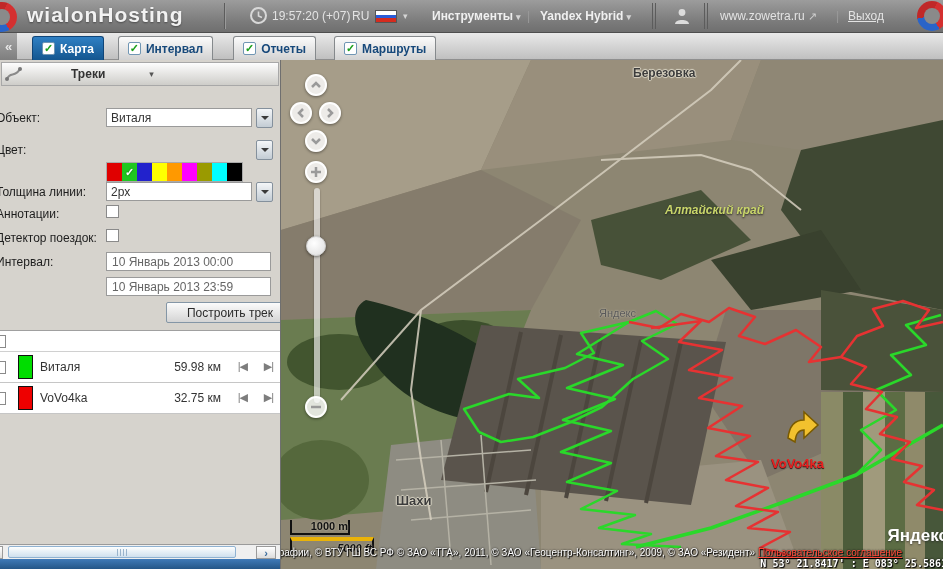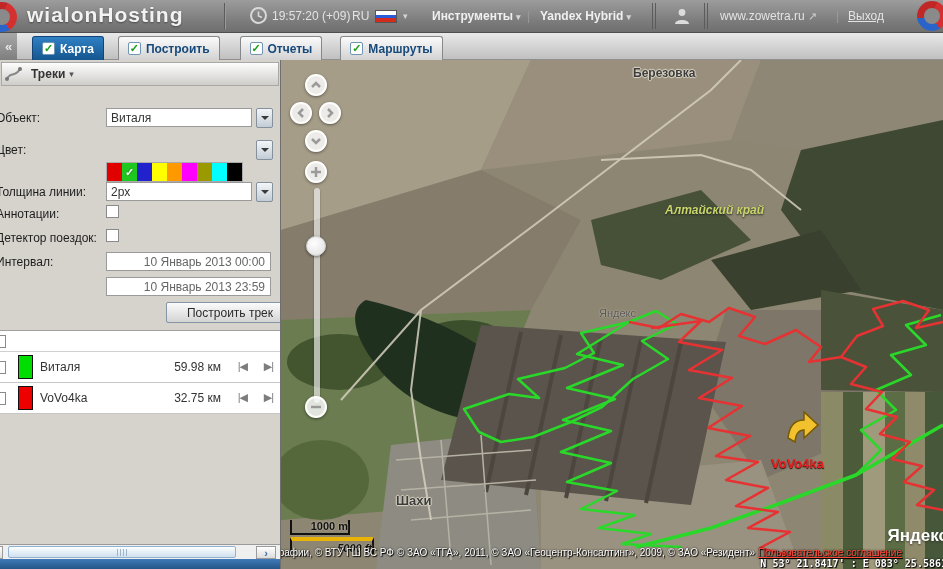--- a/index.html
+++ b/index.html
@@ -42,37 +42,37 @@
   .tab.active { background:linear-gradient(#2f80c4,#14568f); border-color:#0f4578; }
   .tab.active .tlabel { color:#fff; }
   .cb { width:13px; height:13px; background:#fff; border:1px solid #7096b4; border-radius:2px;
     display:flex; align-items:center; justify-content:center; font-size:11px; font-weight:bold; color:#1ca01c; line-height:11px; }
   .mL8{margin-left:8px}.mL14{margin-left:14px}.mL18{margin-left:18px}.mL20{margin-left:20px}
 
   
   .panel { position:absolute; left:0; top:60px; width:281px; height:509px; background:#d6d3cd;
     border-right:1px solid #6f6f6f; overflow:hidden; }
   .phead { position:absolute; left:1px; top:2px; width:278px; height:24px;
-    background:linear-gradient(#fdfdfd,#cecdc9); border:1px solid #a8a8a8; display:flex; align-items:center; }
+    background:linear-gradient(#fdfdfd,#cecdc9); border:1px solid #a8a8a8; display:flex; align-items:center;gap:40px; }
   .ptitle { font-size:12px; font-weight:bold; color:#333; margin-left:8px; }
   .pcaret { font-size:9px; color:#555; margin-left:4px; }
   .flabel { position:absolute; left:-4px; font-size:12px; color:#1d1d1d; white-space:nowrap; }
   .combo-text { position:absolute; left:106px; width:146px; height:19px; background:#fff;
     border:1px solid #9a9a9a; font-size:12px; color:#333; padding:2px 4px; white-space:nowrap; overflow:hidden; }
   .combo-btn { position:absolute; left:256px; width:17px; height:20px; border:1px solid #84909c;
     border-radius:2px; background:linear-gradient(#f4f6f8,#c3ccd4); cursor:pointer;
     display:flex; align-items:center; justify-content:center; }
   .combo-btn::after { content:""; width:0; height:0; border:4px solid transparent; border-top-color:#3a3a3a; margin-top:4px; }
   .palette { position:absolute; left:106px; top:102px; display:flex; border:1px solid #aaa; background:#fff; }
   .swatch { width:15px; height:18px; display:flex; align-items:center; justify-content:center;
     font-size:11px; font-weight:bold; color:#fff; cursor:pointer; }
   .pcheck { text-shadow:0 0 2px rgba(0,0,0,.6); }
   .chk { position:absolute; width:13px; height:13px; background:#fff; border:1px solid #8a8a8a; cursor:pointer; }
   .tinput { position:absolute; left:106px; width:165px; height:19px; background:#fff; border:1px solid #9a9a9a;
-    font-size:12px; color:#666; padding:2px 5px; font-family:"Liberation Sans",sans-serif;text-align:right; }
+    font-size:12px; color:#666; padding:2px 5px; font-family:"Liberation Sans",sans-serif; }
   .buildbtn { position:absolute; left:166px; top:242px; width:128px; height:21px;
     background:linear-gradient(#fbfbfb,#d4d4d4); border:1px solid #8496a6; border-radius:2px;
     font-size:12px; color:#2b2b2b; cursor:pointer; font-family:"Liberation Sans",sans-serif; }
   .selrow { position:absolute; left:0; top:270px; width:281px; height:22px; background:#fff;
     border-top:1px solid #a0a0a0; border-bottom:1px solid #d0d0d0; }
   .trow { position:absolute; left:0; width:281px; height:31px; background:#fff; border-bottom:1px solid #c6c6c6; cursor:pointer; }
   .trow .chk { left:-7px; top:9px; }
   .selrow .chk { left:-7px; top:4px; }
   .tswatch { position:absolute; left:18px; top:3px; width:15px; height:24px; border:1px solid #111; }
   .tname { position:absolute; left:40px; top:8px; font-size:12px; color:#333; }
@@ -126,21 +126,21 @@
   <header class="topbar">
     <div class="swirl swirl-left"></div>
     <div class="logo-text">wialonHosting</div>
     <div class="tsep" style="left:224px"></div>
     <span class="clockwrap">
       <svg width="17" height="17" viewBox="0 0 17 17">
           <circle cx="8.5" cy="8.5" r="7.5" fill="none" stroke="#d8d8d8" stroke-width="2"></circle>
           <path d="M8.5 4.5 V9 L12 10.5" stroke="#d8d8d8" stroke-width="1.6" fill="none"></path>
         </svg>
     </span>
-    <span class="titem" style="left:272px">19:57:20 (+09)</span>
+    <span class="titem" style="left:272px">19:57:20 (+07)</span>
     <span class="titem" style="left:352px">RU</span>
     <span class="flag"></span>
     <span class="titem caret" style="left:400px;top:11px">▾</span>
     <span class="titem tbold" style="left:432px">
       <span>Инструменты</span><span class="caret">▾</span>
     </span>
     <span class="titem" style="left:527px;color:#999">|</span>
     <span class="titem tbold" style="left:540px">
       <span>Yandex Hybrid</span><span class="caret">▾</span>
     </span>
@@ -167,21 +167,21 @@
       <div class="tab active mL8">
         <span class="cb">
             <span>✓</span>
           </span>
         <span class="tlabel">Карта</span>
       </div>
       <div class="tab mL14">
         <span class="cb">
             <span>✓</span>
           </span>
-        <span class="tlabel">Построить</span>
+        <span class="tlabel">Интервал</span>
       </div>
       <div class="tab mL20">
         <span class="cb">
             <span>✓</span>
           </span>
         <span class="tlabel">Отчеты</span>
       </div>
       <div class="tab mL18">
         <span class="cb">
             <span>✓</span>

